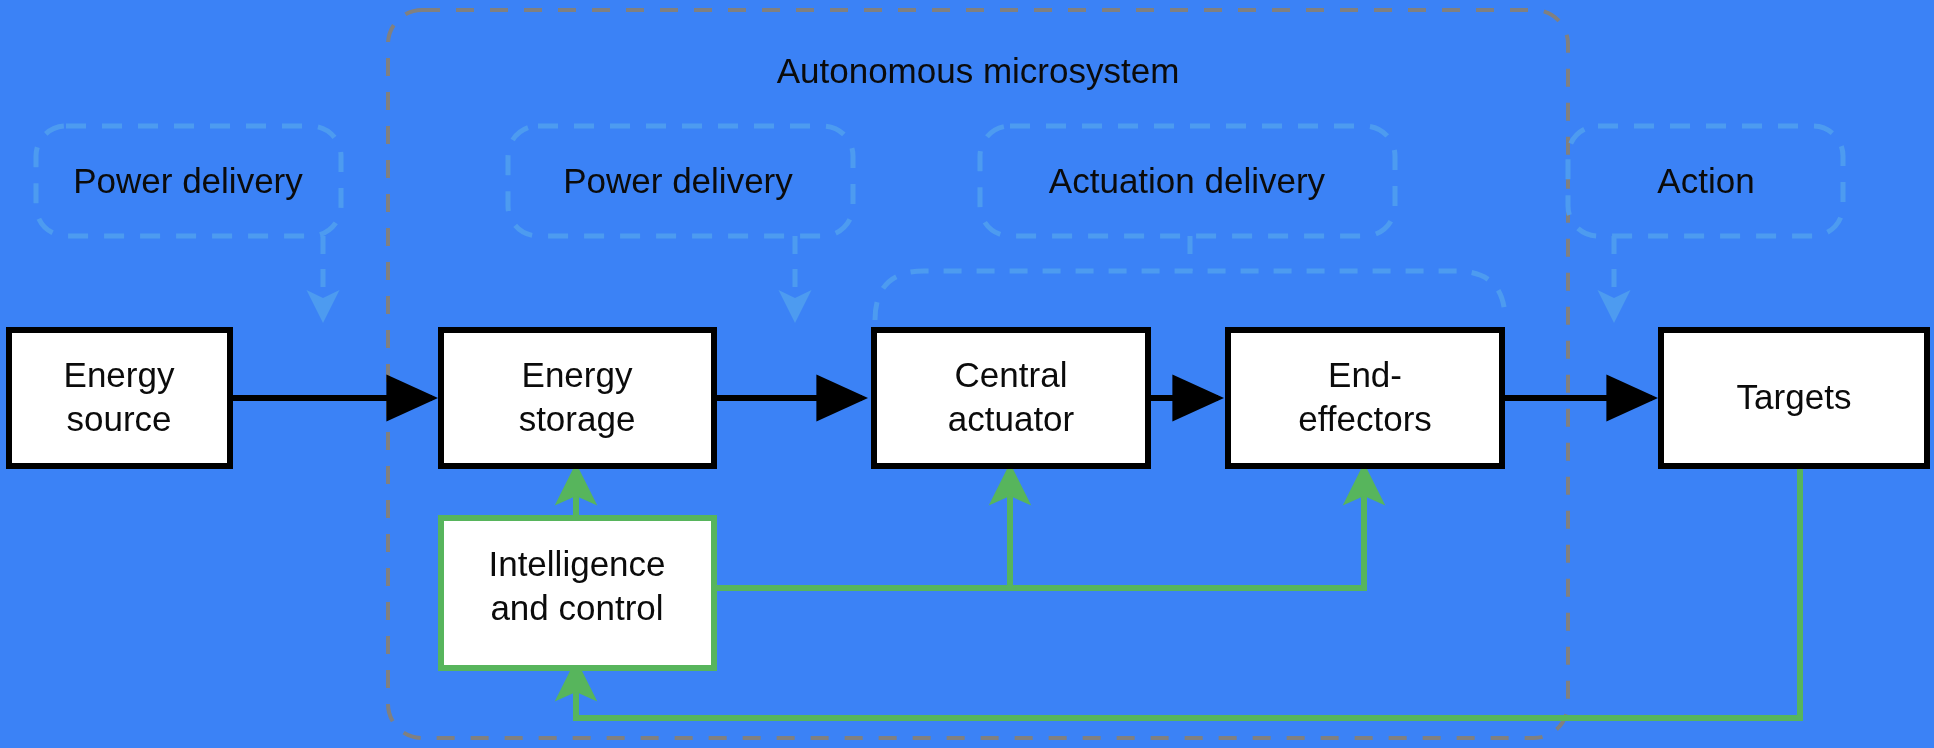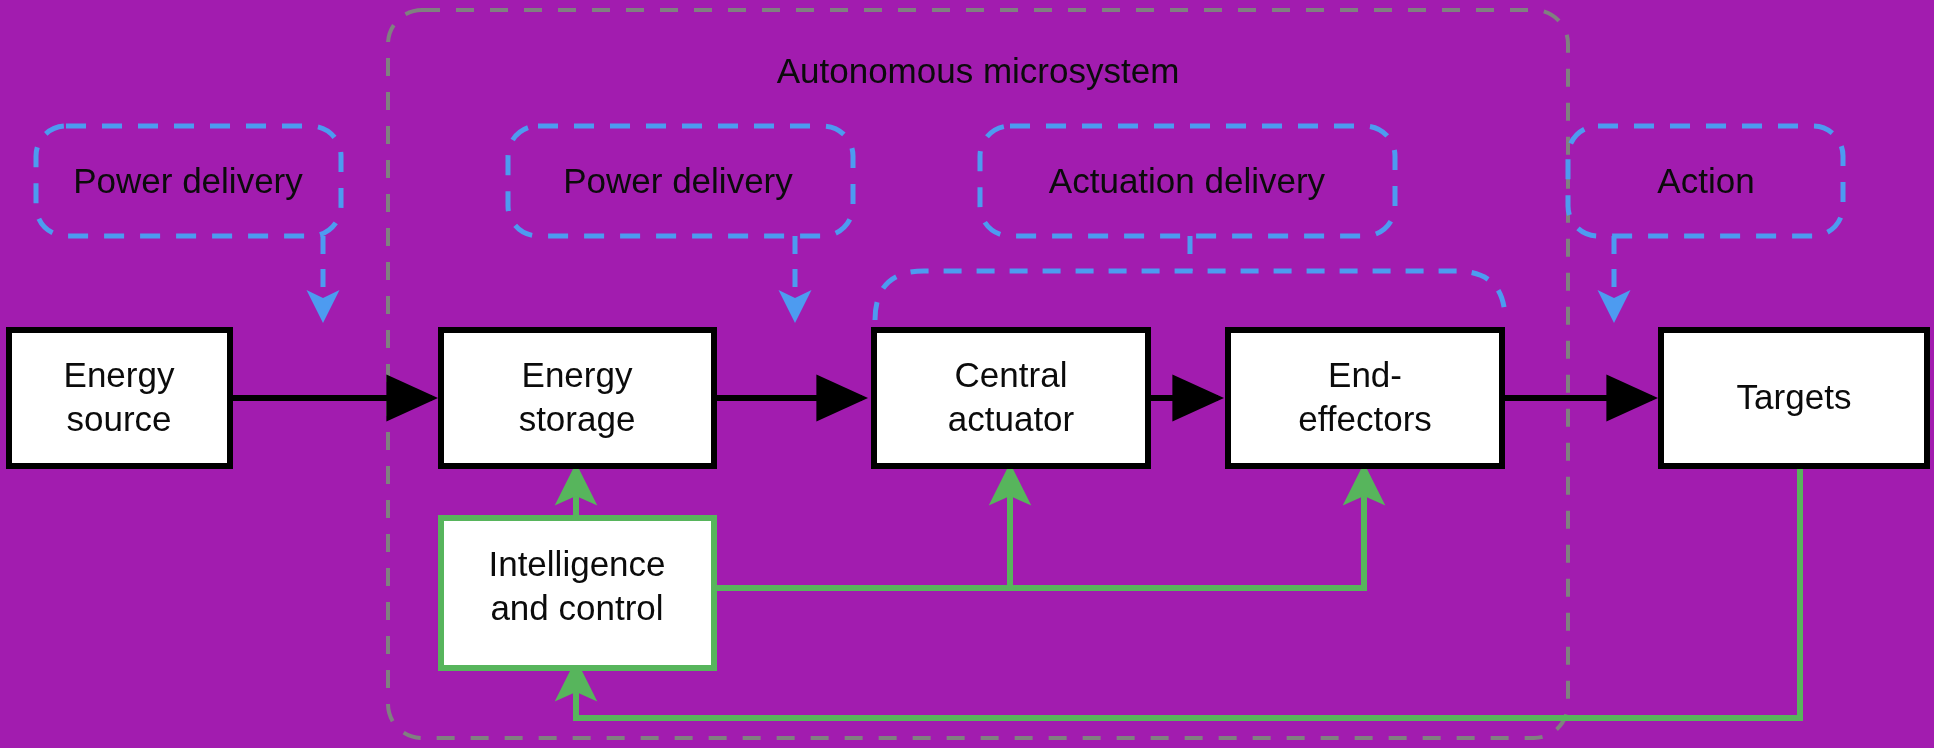--- a/index.html
+++ b/index.html
@@ -7,21 +7,21 @@
     padding: 0;
     background: #ffffff;
   }
   body {
     font-family: "Liberation Sans", sans-serif;
   }
   #stage {
     position: relative;
     width: 1934px;
     height: 748px;
-    background: #a21caf;
+    background: #3b82f6;
     overflow: hidden;
   }
   #stage svg {
     position: absolute;
     left: 0;
     top: 0;
   }
   .blk-text {
     font-family: "Liberation Sans", sans-serif;
     font-size: 35px;

